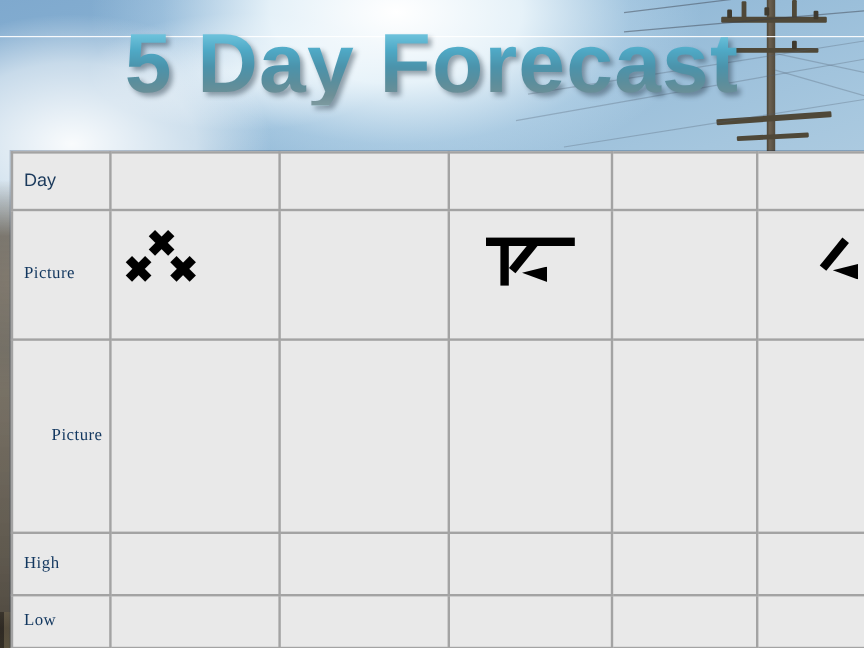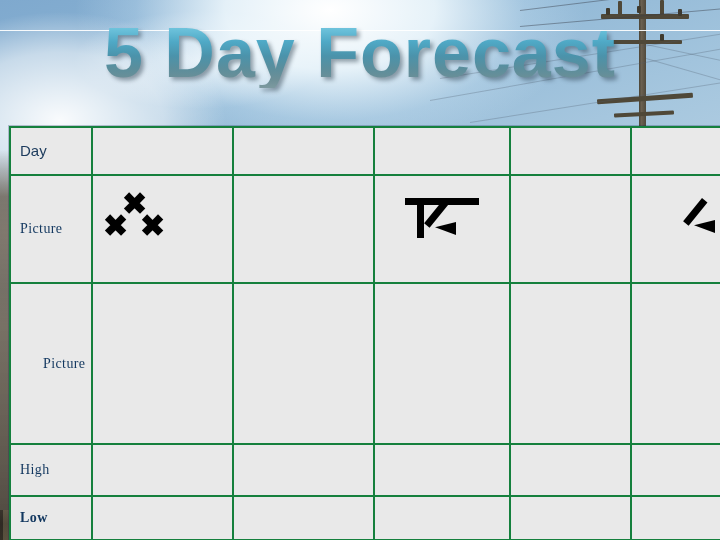--- a/index.html
+++ b/index.html
@@ -123,40 +123,40 @@
   .tbl {
     position: absolute;
     left: 9px; top: 126px;
     width: 703px; height: 403px;
     border-collapse: collapse;
     table-layout: fixed;
     background: #e9e9e9;
     box-shadow: 0 0 0 1px rgba(10,40,80,0.25);
   }
   .tbl td {
-    border: 2px solid #15803d;
+    border: 2px solid #a3a3a3;
     background: #e9e9e9;
     padding: 0 0 0 9px;
     vertical-align: middle;
     color: #12375f;
     font-family: "Liberation Serif", serif;
     font-size: 14px;
   }
   .tbl .lbl-col { width: 71px; }
   .tbl .c2 { width: 130px; }
   .tbl .c3 { width: 130px; }
   .tbl .c4 { width: 125px; }
   .tbl .c5 { width: 110px; }
   .tbl .c6 { width: 137px; }
 
   .row-day td   { height: 46px; }
   .row-sym td   { height: 106px; }
   .row-pic td   { height: 159px; padding-left: 32px; }
   .row-high td  { height: 50px; }
-  .row-low td   { height: 42px; font-weight: bold; }
+  .row-low td   { height: 42px; }
 
   .lbl-day {
     font-family: "Liberation Sans", sans-serif;
     font-size: 15px;
     color: #1b3a5c;
   }
   .lbl-serif {
     font-family: "Liberation Serif", serif;
     font-size: 14px;
     color: #12375f;

